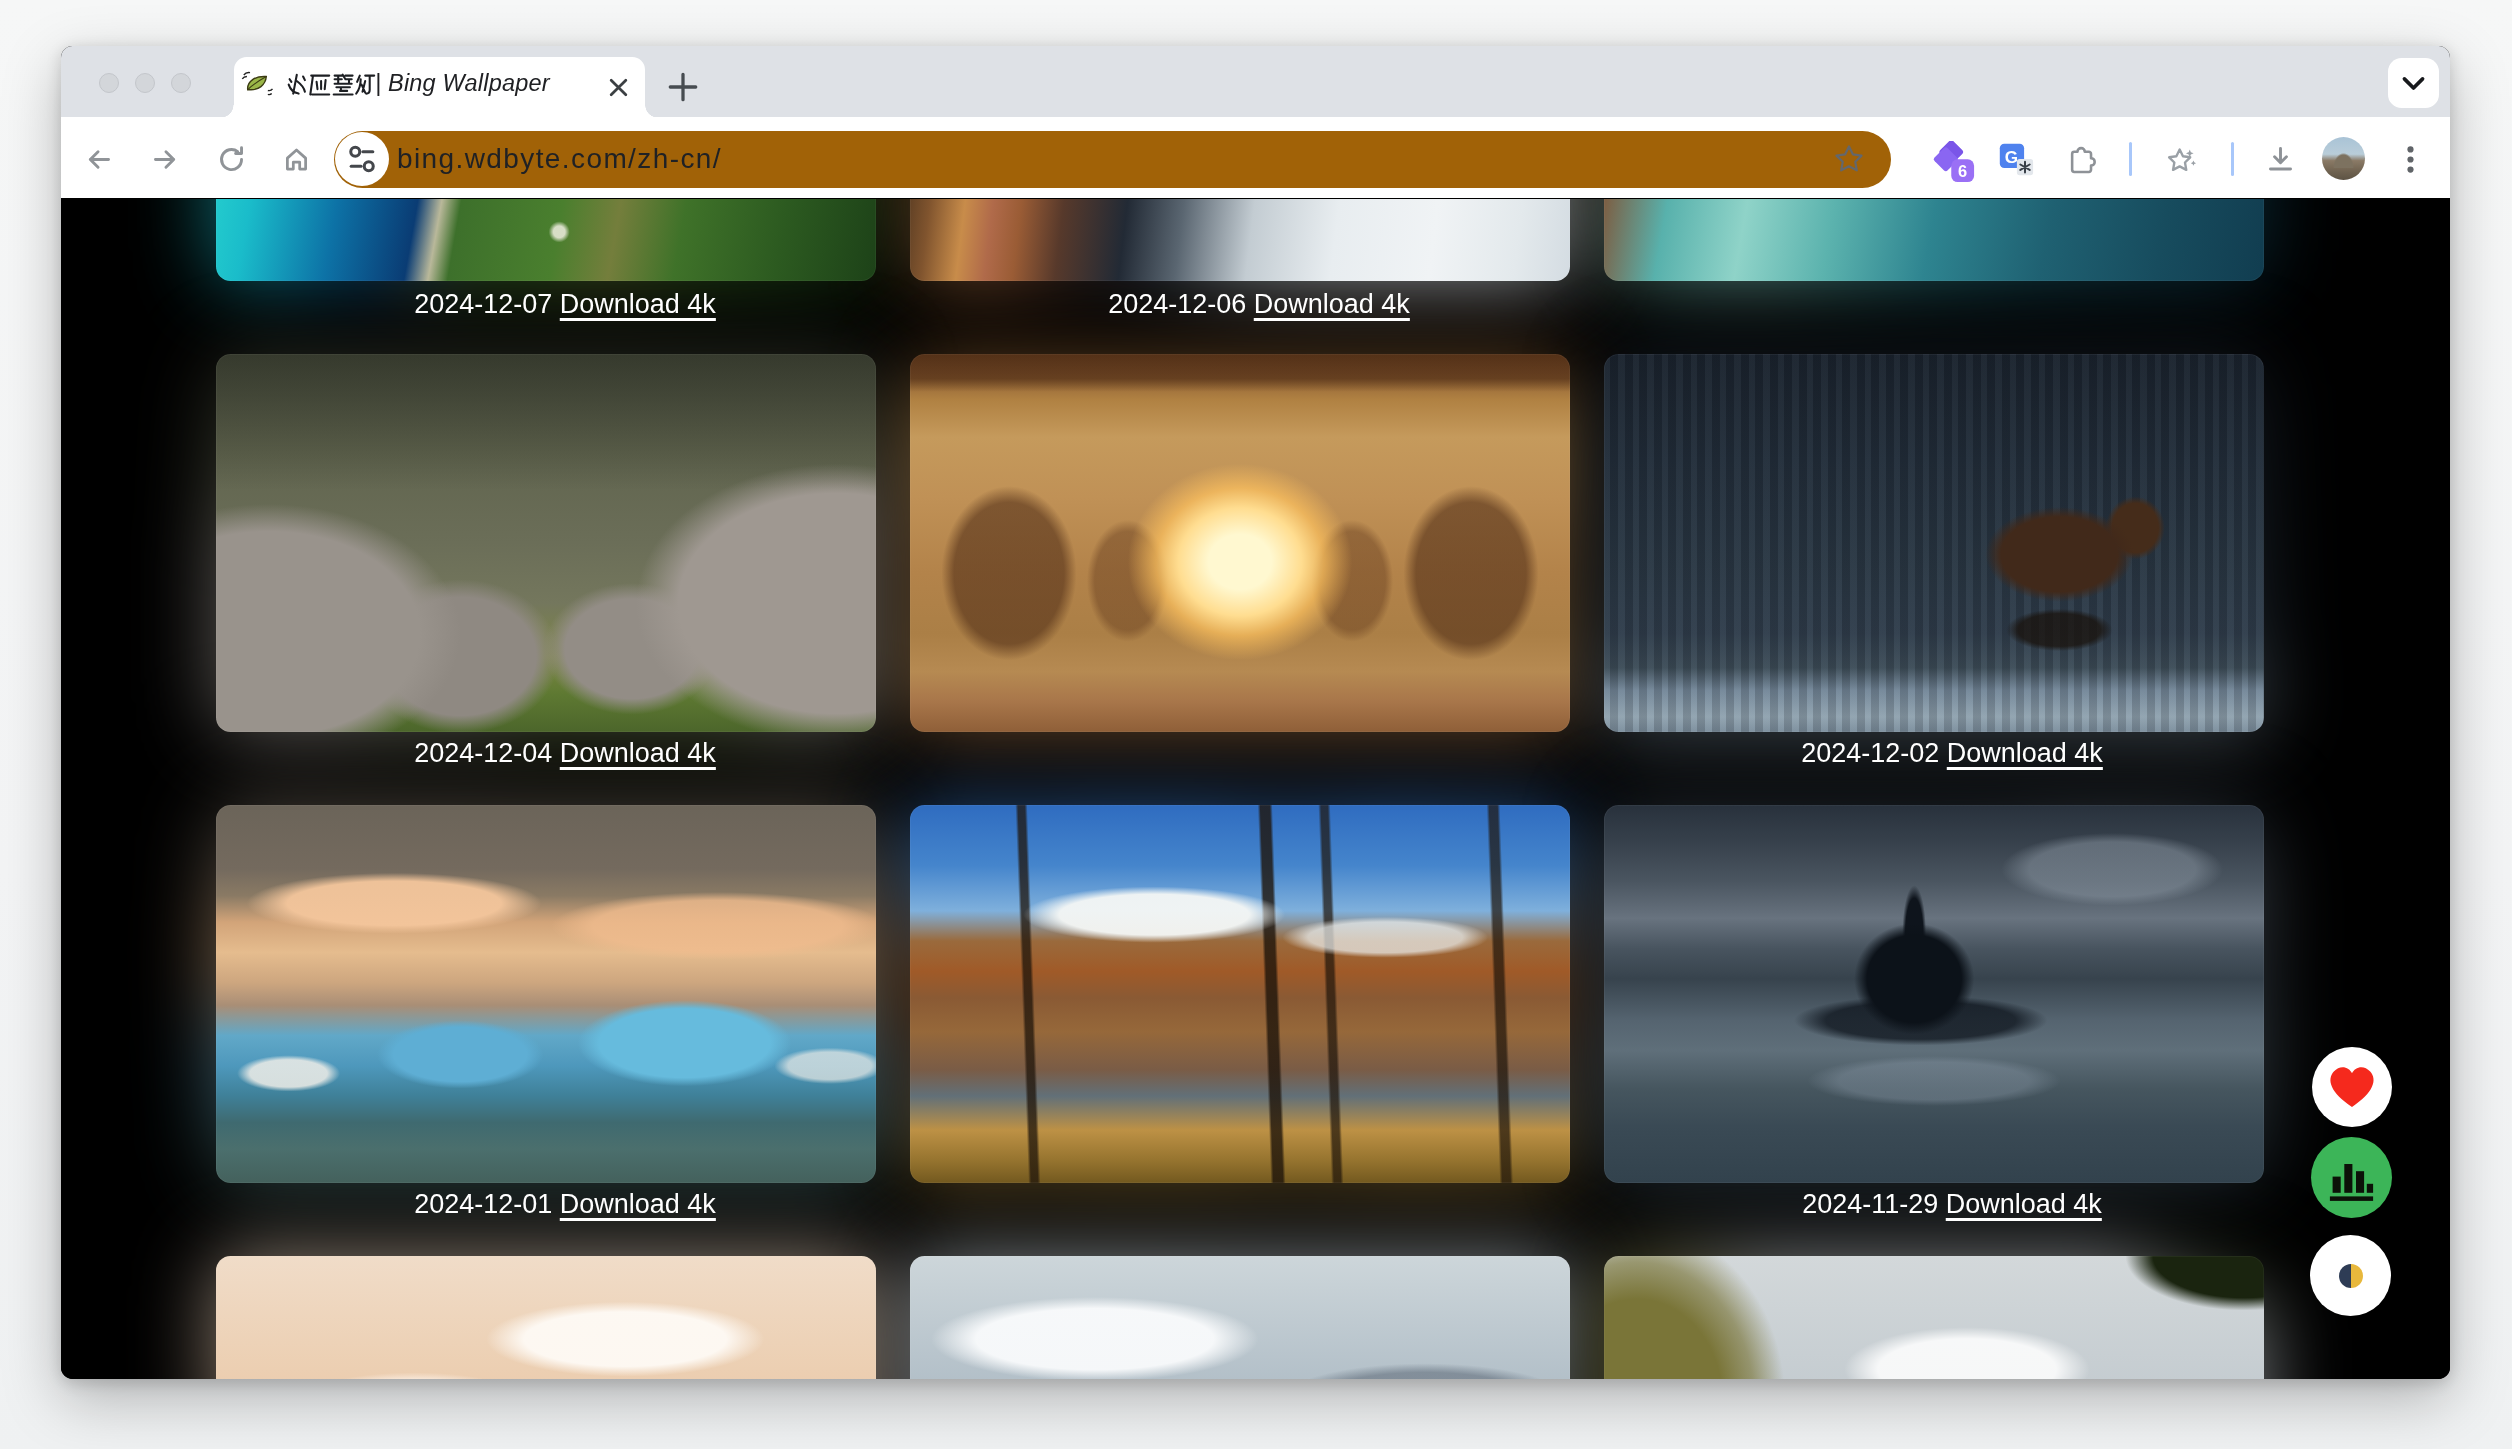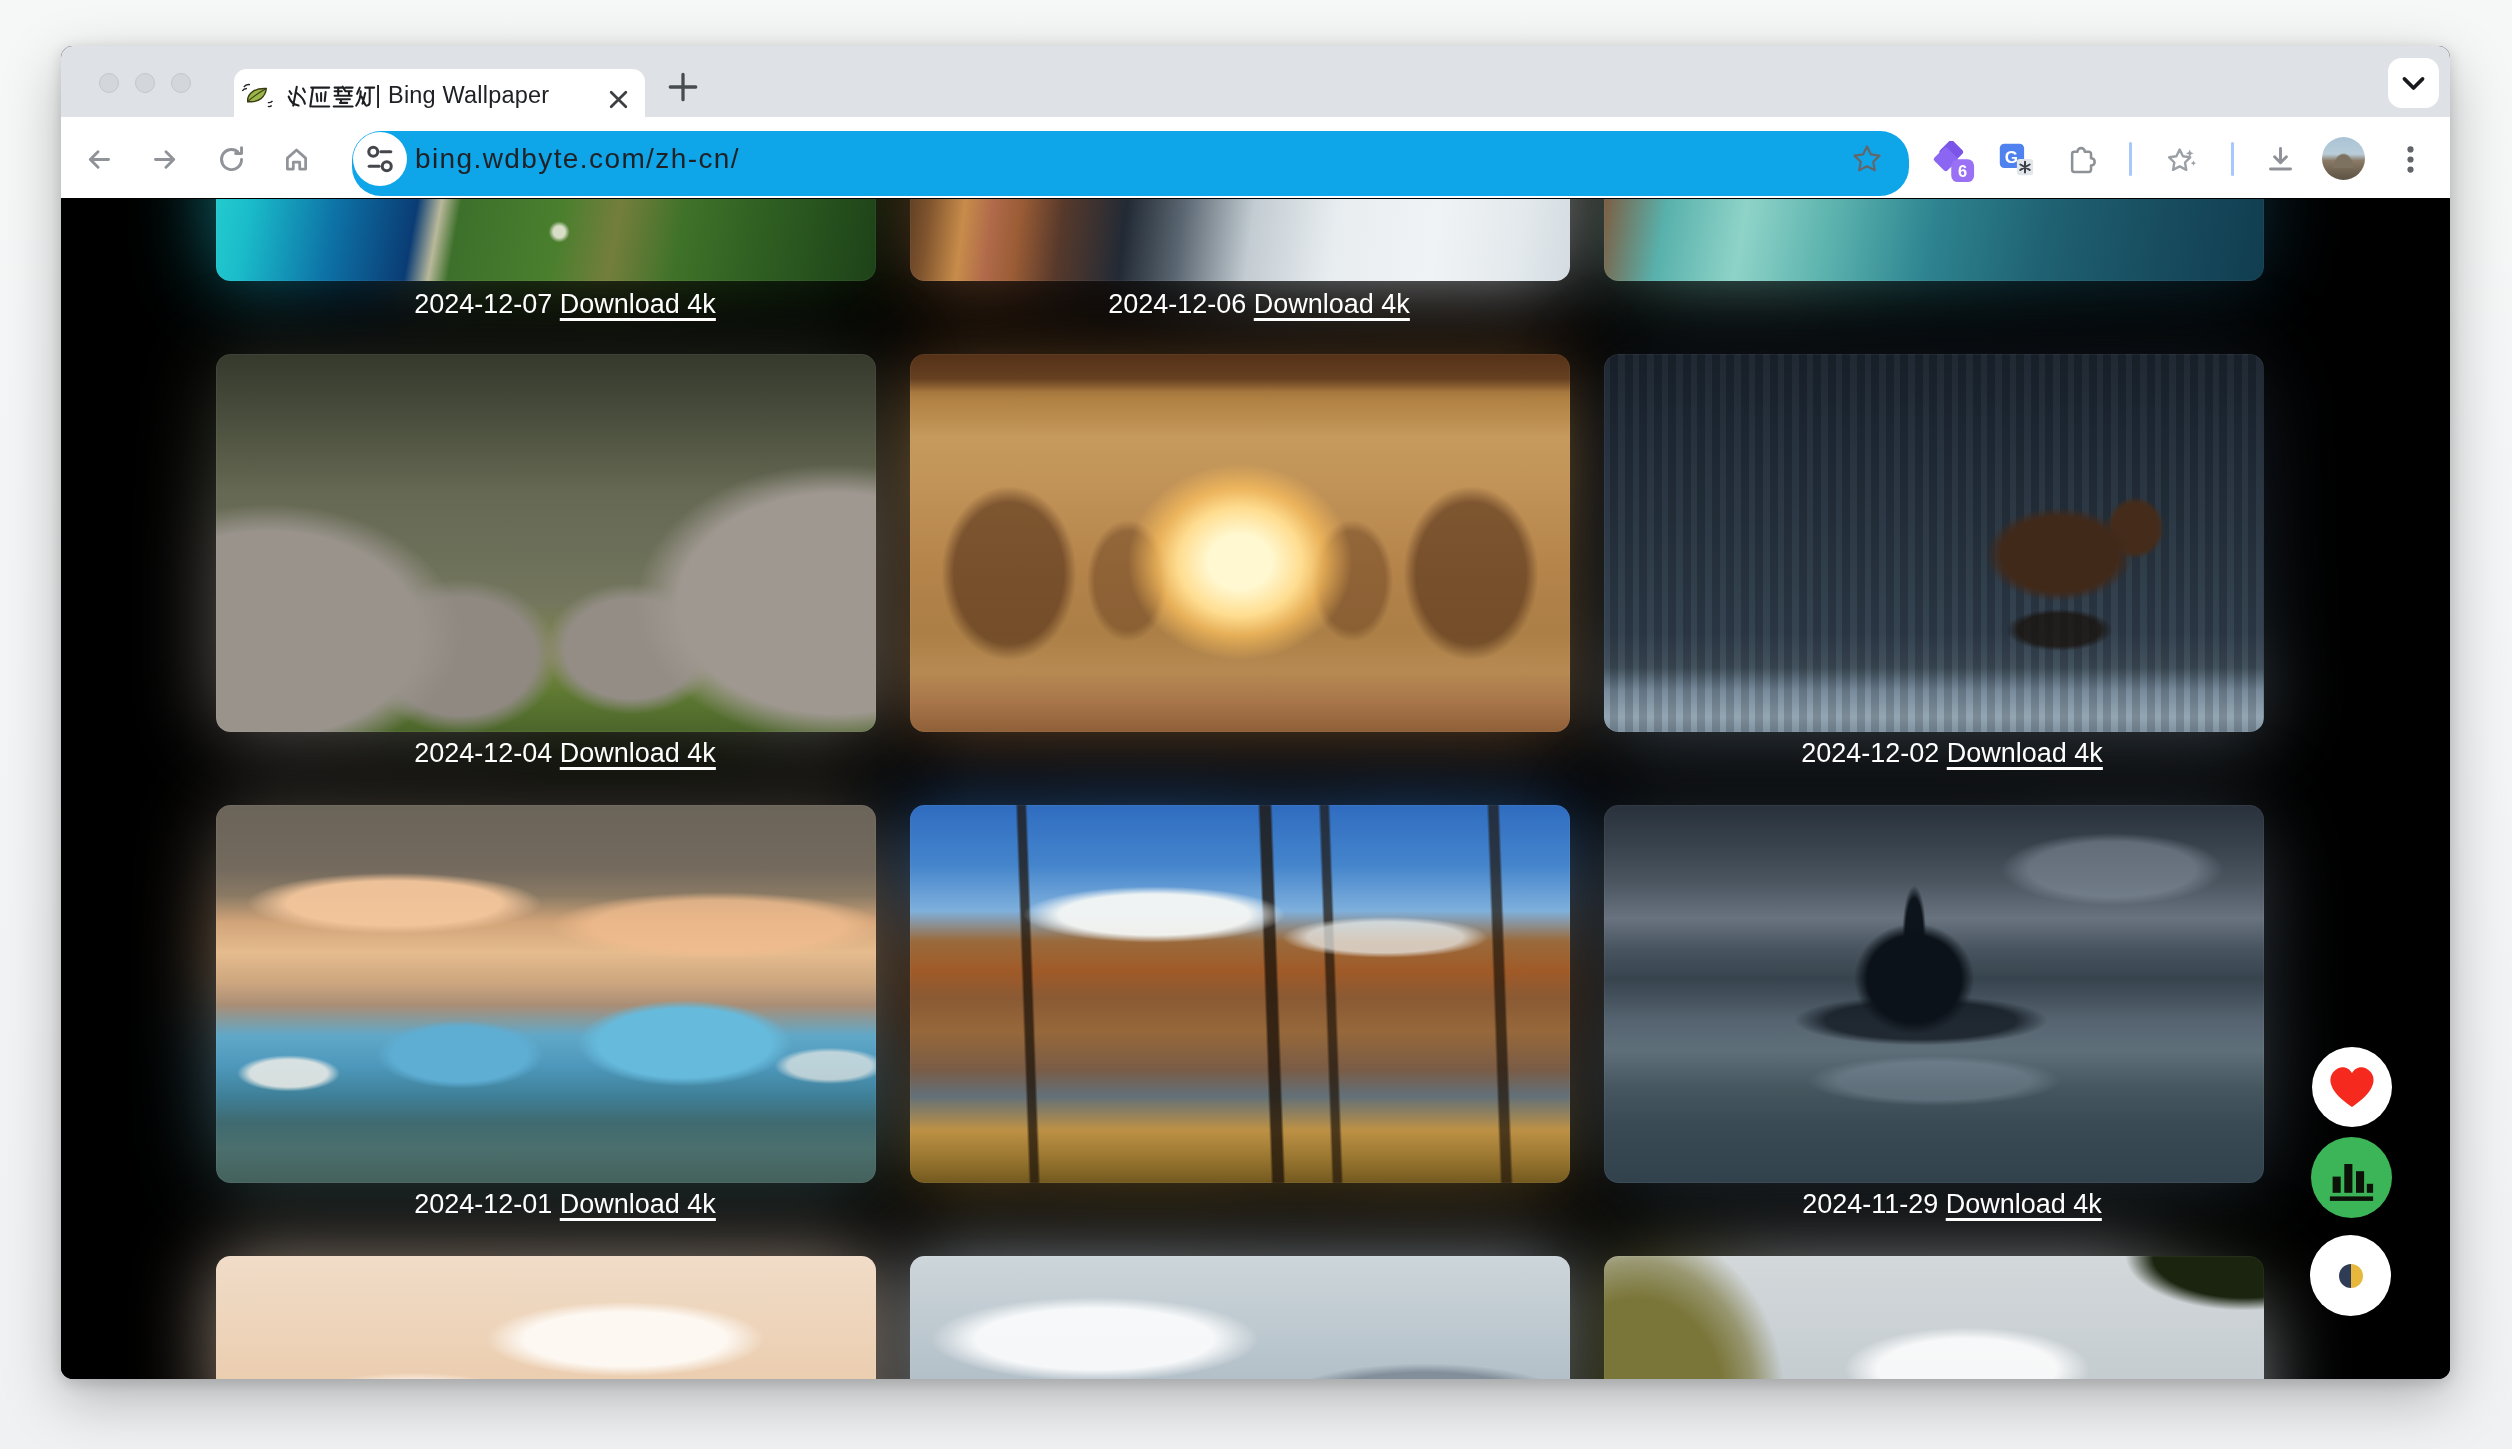--- a/index.html
+++ b/index.html
@@ -1,28 +1,28 @@
 <!DOCTYPE html>
 <html style="font-size:14.5px"><head><meta charset="utf-8">
 <style>
 html,body{margin:0;padding:0;width:2512px;height:1450px;overflow:hidden;
  font-family:"Liberation Sans",sans-serif;}
 body{background:linear-gradient(180deg,#f6f7f7 0%,#f3f4f5 60%,#eff1f2 100%);}
 .win{position:absolute;left:61px;top:46px;width:2389px;height:1333px;border-radius:11.7px;
  box-shadow:0 20px 58px rgba(0,0,0,.26),0 3.6px 14.5px rgba(0,0,0,.15);overflow:hidden;background:#000;}
 .tabstrip{position:absolute;left:0;top:0;width:100%;height:71px;background:#dee1e6;}
 .tl{position:absolute;top:27px;width:20px;height:20px;border-radius:50%;background:#d3d6da;border:0.9px solid #c3c6cb;box-sizing:border-box;}
-.tab{position:absolute;left:173px;top:23px;width:411px;height:61px;background:#fff;border-radius:12.7px 12.7px 0 0;}
+.tab{position:absolute;left:173px;top:11px;width:411px;height:61px;background:#fff;border-radius:12.7px 12.7px 0 0;font-style:italic;}
 .tab .fl{position:absolute;bottom:0;width:12.7px;height:12.7px;}
 .tab .fl.l{left:-12.7px;background:radial-gradient(circle at 0 0,rgba(0,0,0,0) 12.2px,#fff 12.7px);}
 .tab .fl.r{right:-12.7px;background:radial-gradient(circle at 12.7px 0,rgba(0,0,0,0) 12.2px,#fff 12.7px);}
 .tabtitle{position:absolute;left:51px;top:12.7px;font-size:23.5px;color:#202124;letter-spacing:0.2px;white-space:nowrap;}
 .chevbtn{position:absolute;right:11px;top:11.7px;width:51px;height:50px;background:#fff;border-radius:13.6px;}
 .toolbar{position:absolute;left:0;top:71px;width:100%;height:81px;background:#fff;}
-.urlbar{position:absolute;left:291px;top:13.6px;width:1557px;height:65px;border-radius:29px;background:#0ea5e9;}
+.urlbar{position:absolute;left:273px;top:13.6px;width:1557px;height:57px;border-radius:29px;background:#a16207;}
 .sicirc{position:absolute;left:0.9px;top:1.4px;width:54px;height:54px;border-radius:50%;background:#fff;}
 .urltext{position:absolute;left:63px;top:12.7px;font-size:28px;color:#1f2125;letter-spacing:1.4px;}
 .ticon{position:absolute;top:0;}
 .content{position:absolute;left:0;top:153px;width:2389px;height:1180px;background:#000;overflow:hidden;}
 .card,.glow{position:absolute;width:660px;height:378px;border-radius:14.5px;}
 .glow{filter:blur(41px);opacity:.62;}
 .card{box-shadow:0 0 0 0.9px rgba(255,255,255,.05) inset;}
 .cap{position:absolute;width:660px;text-align:center;color:#fff;font-size:27px;white-space:nowrap;}
 .cap u{text-decoration-thickness:2.7px;text-underline-offset:5.4px;}
 .fab{position:absolute;border-radius:50%;}

